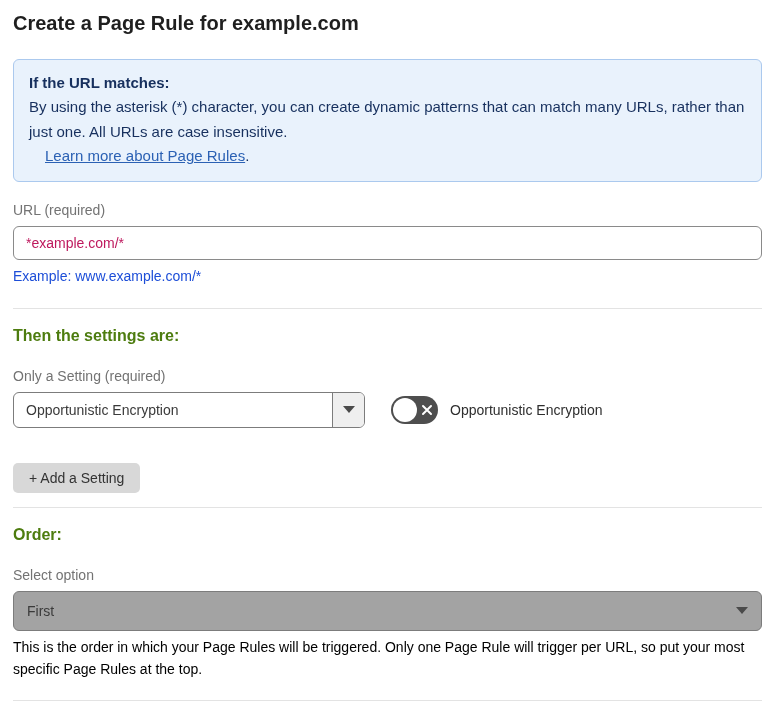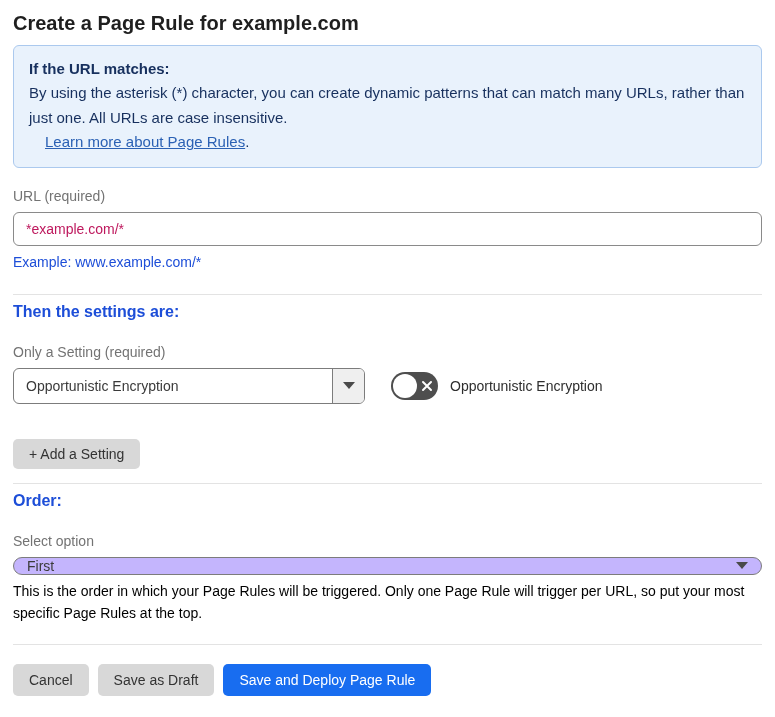--- a/index.html
+++ b/index.html
@@ -9,21 +9,21 @@
     background: #ffffff;
     color: #303030;
     overflow: hidden;
   }
   .container { padding: 12px 13px 0 13px; }
 
   .page-title {
     font-size: 20px;
     font-weight: 700;
     color: #1f1f1f;
-    margin-bottom: 10px;
+    margin-bottom: 24px;
   }
 
   .info-box {
     background: #e9f2fc;
     border: 1px solid #abc9ee;
     border-radius: 6px;
     padding: 11px 0 13px 15px;
     font-size: 15px;
     line-height: 1.62;
     color: #17305e;
@@ -65,22 +65,22 @@
 
   .divider {
     border: none;
     border-top: 1px solid #e3e3e3;
     margin: 20px 0 0 0;
   }
 
   .section-heading {
     font-size: 16px;
     font-weight: 700;
-    color: #1d4ed8;
-    margin-top: 8px;
+    color: #4d7c0f;
+    margin-top: 18px;
   }
 
   .setting-row {
     display: flex;
     align-items: center;
     margin-top: 7px;
   }
 
   .select-control {
     display: flex;
@@ -166,27 +166,27 @@
   .btn-gray { background: #d8d8d8; color: #333333; }
   .btn-blue { background: #186df0; color: #ffffff; }
 
   .add-setting-btn { margin-top: 35px; height: 30px; }
 
   .order-select {
     display: flex;
     align-items: center;
     justify-content: space-between;
     width: 100%;
-    height: 18px;
+    height: 40px;
     border: 1px solid #7c7c7c;
-    border-radius: 14px;
+    border-radius: 6px;
     padding: 0 13px;
     font-size: 14px;
     color: #3a3a3a;
-    background: #c4b5fd;
+    background: #a3a3a3;
     cursor: pointer;
     margin-top: 7px;
   }
   .order-select .caret-down {
     border-left-width: 6px;
     border-right-width: 6px;
     border-top-width: 7px;
   }
 
   .order-helper {

